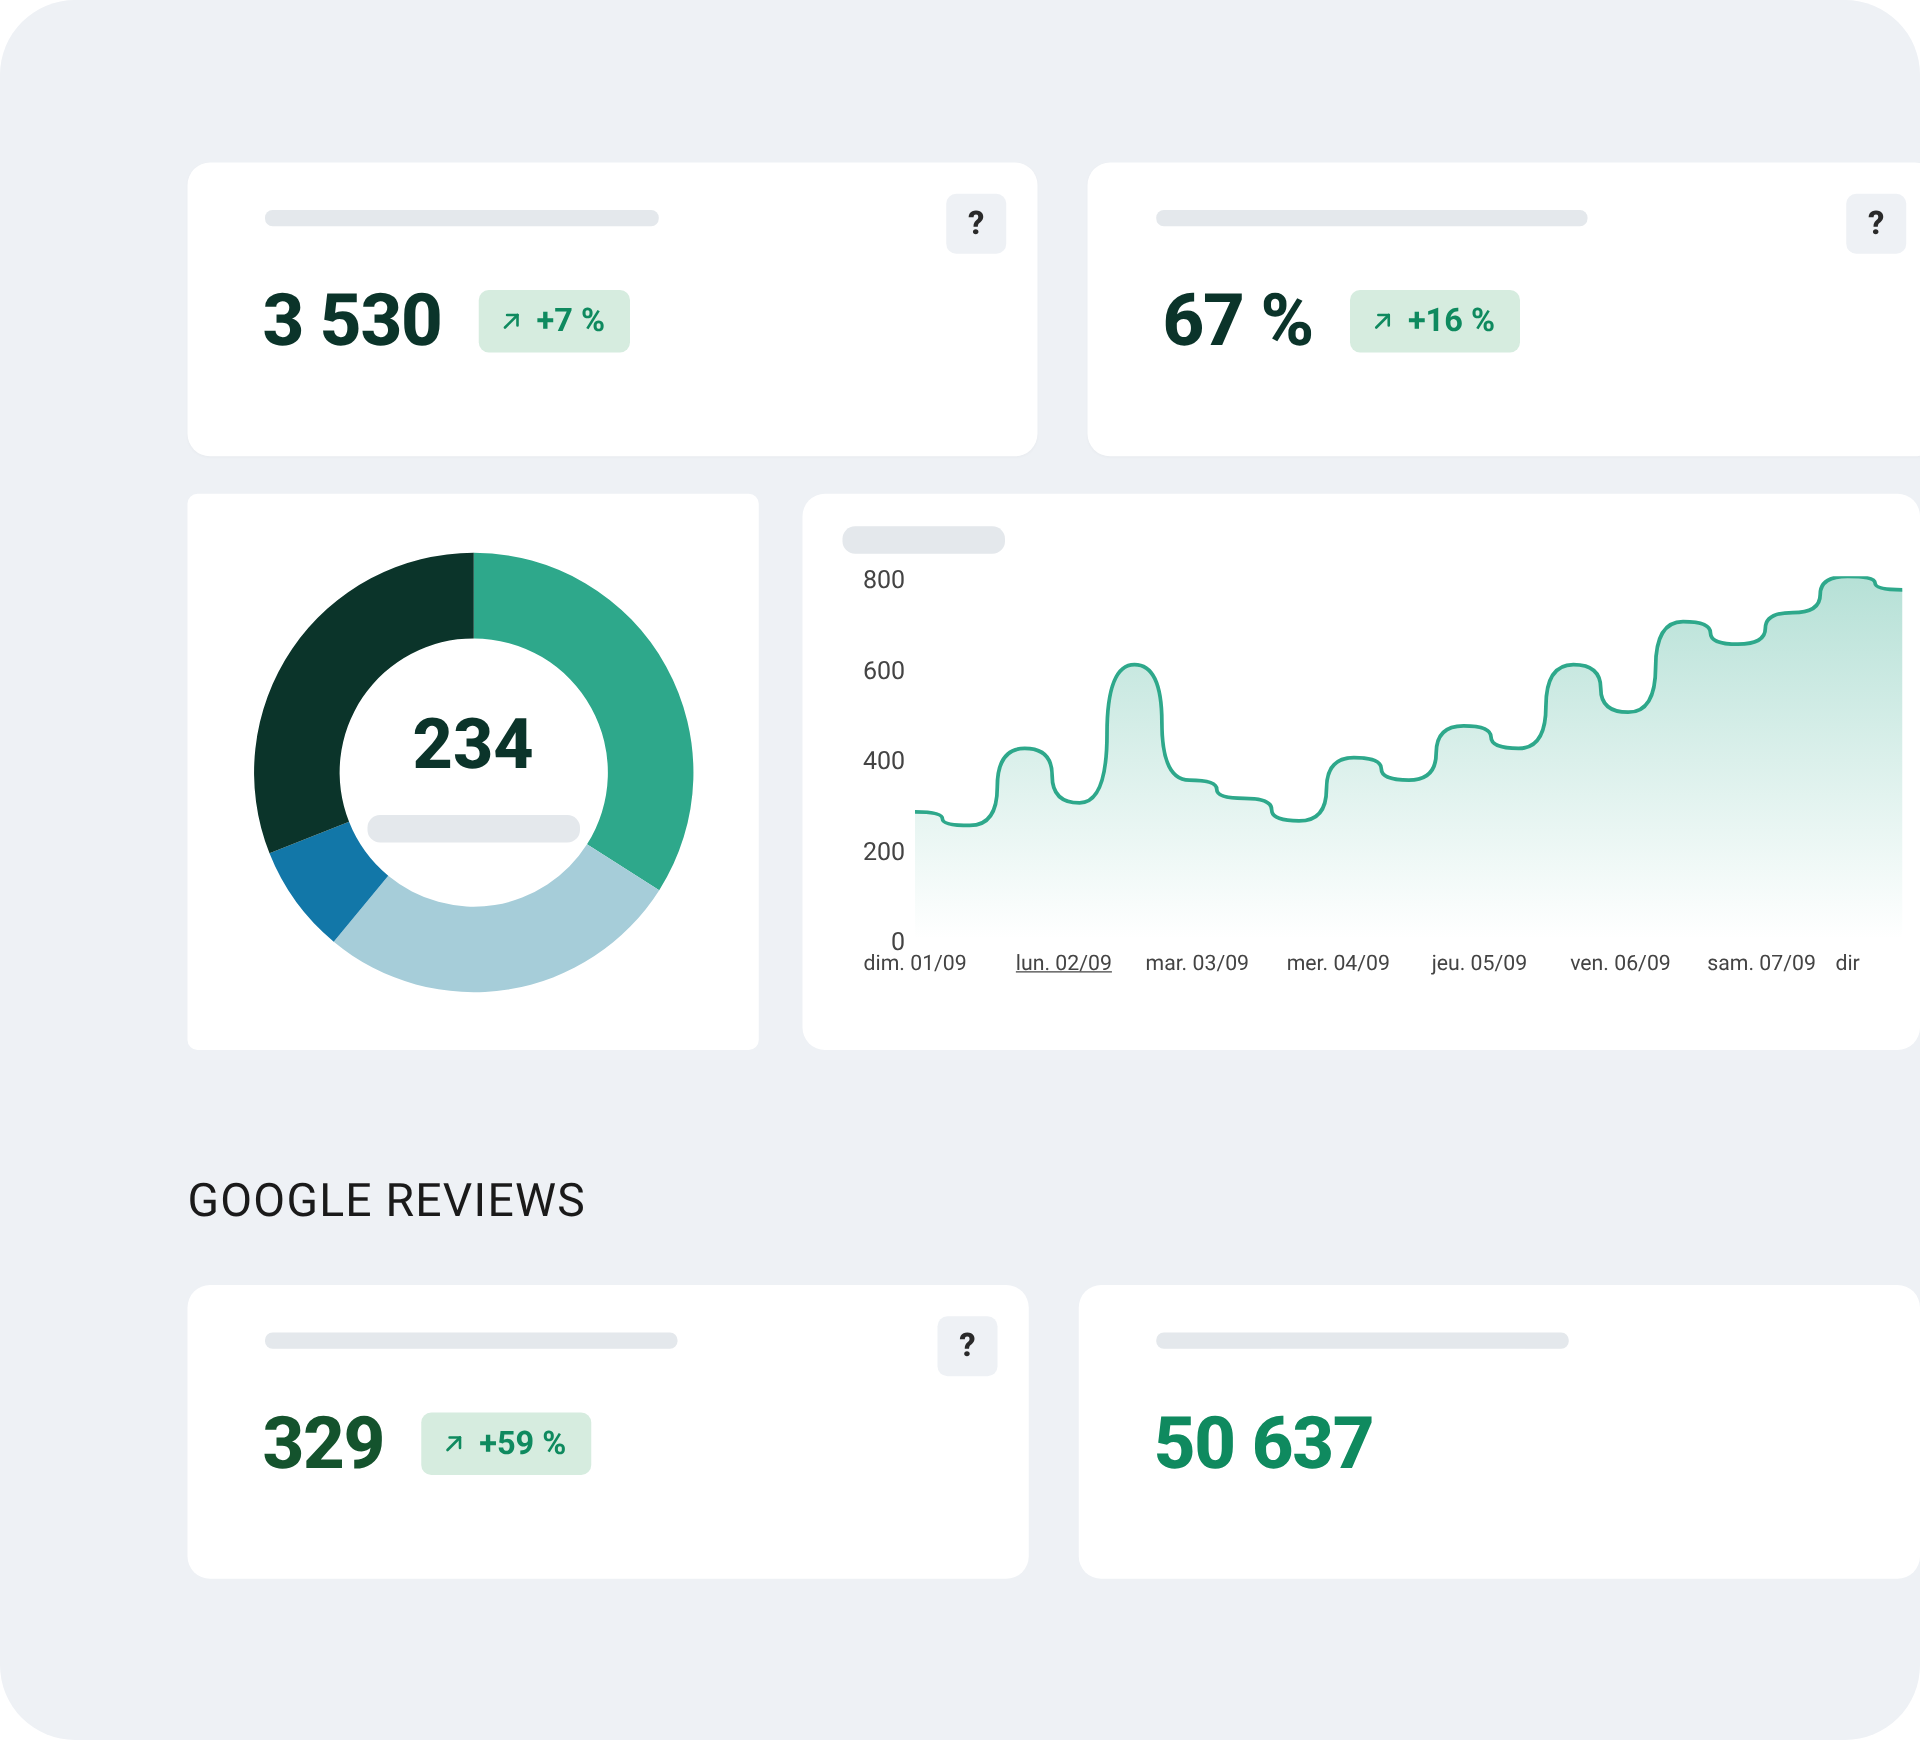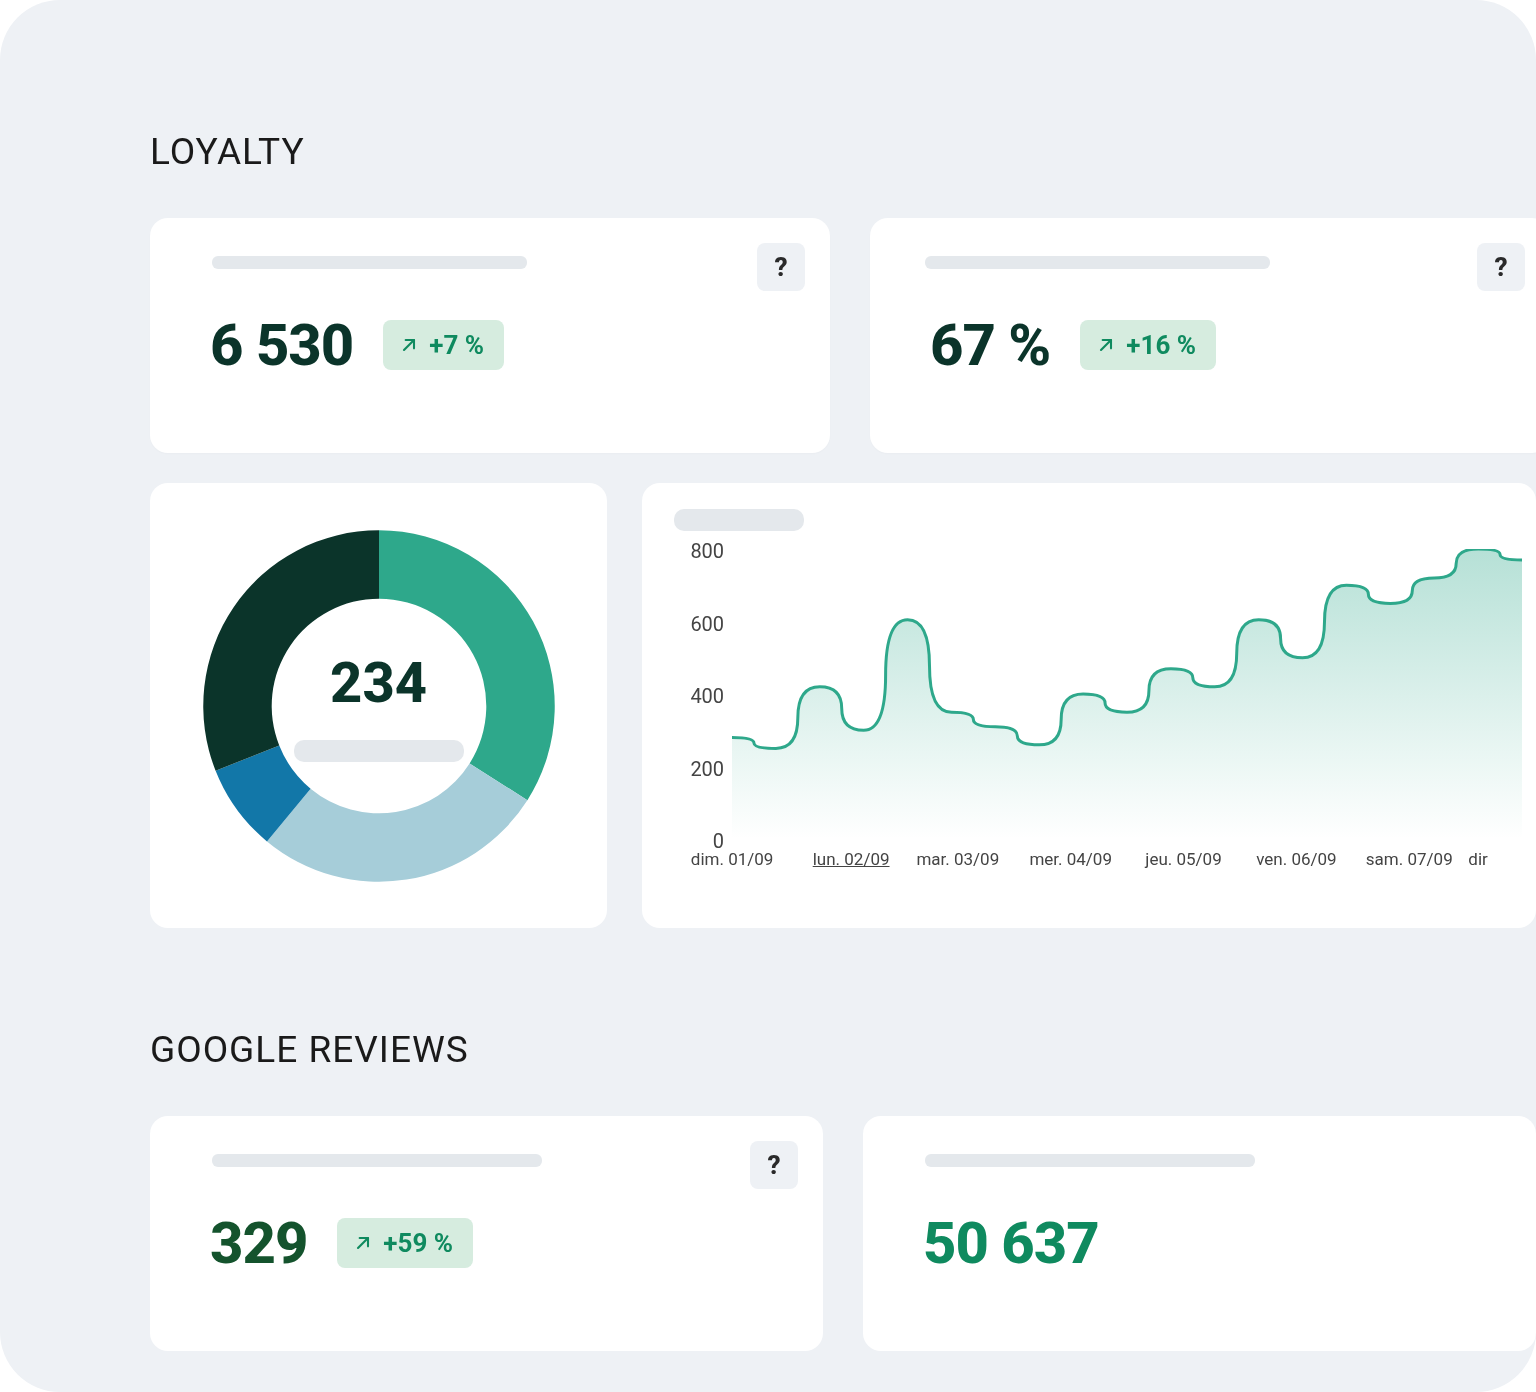--- a/index.html
+++ b/index.html
@@ -93,21 +93,21 @@
     align-items: center;
     gap: 10px;
   }
   .delta-badge svg { width: 20px; height: 20px; }
   
   .row2 { display:flex; gap: 35px; }
   .donut-card {
     width: 460px;
     height: 445px;
     background:#fff;
-    border-radius:18px;
+    border-radius:8px;
     padding: 40px 24px;
     display:flex;
     align-items:center;
     justify-content:center;
     position:relative;
     text-align:center;
   }
   .donut-wrap { position:relative; width: 370px; height: 370px; }
   .donut-center {
     position:absolute; inset:0;
@@ -135,31 +135,30 @@
   
   .section2 { margin-top: 100px; }
   .gr-row { display:flex; gap:40px; }
   .gr-card { width: 690px; height: 235px; background:#fff; border-radius:18px; padding: 32px 40px; position:relative; }
 </style>
 </head>
 <body>
 
 <div class="page">
 
-  <div class="section-title">LOYALTY</div>
 
   <div class="row">
 
     <div class="card stat-card">
       <div class="help-btn">
         <span>?</span>
       </div>
       <div class="placeholder-bar ph-stat-title"></div>
       <div class="stat-value-row">
-        <div class="stat-value"><span>6 530</span></div>
+        <div class="stat-value"><span>3 530</span></div>
         <div class="delta-badge">
           <svg viewBox="0 0 24 24" fill="none" stroke="#0f8a5f" stroke-width="2.5" stroke-linecap="round" stroke-linejoin="round">
               <line x1="6" y1="18" x2="18" y2="6"></line>
               <polyline points="8 6 18 6 18 16"></polyline>
             </svg>
           <span>+7 %</span>
         </div>
       </div>
     </div>
 

